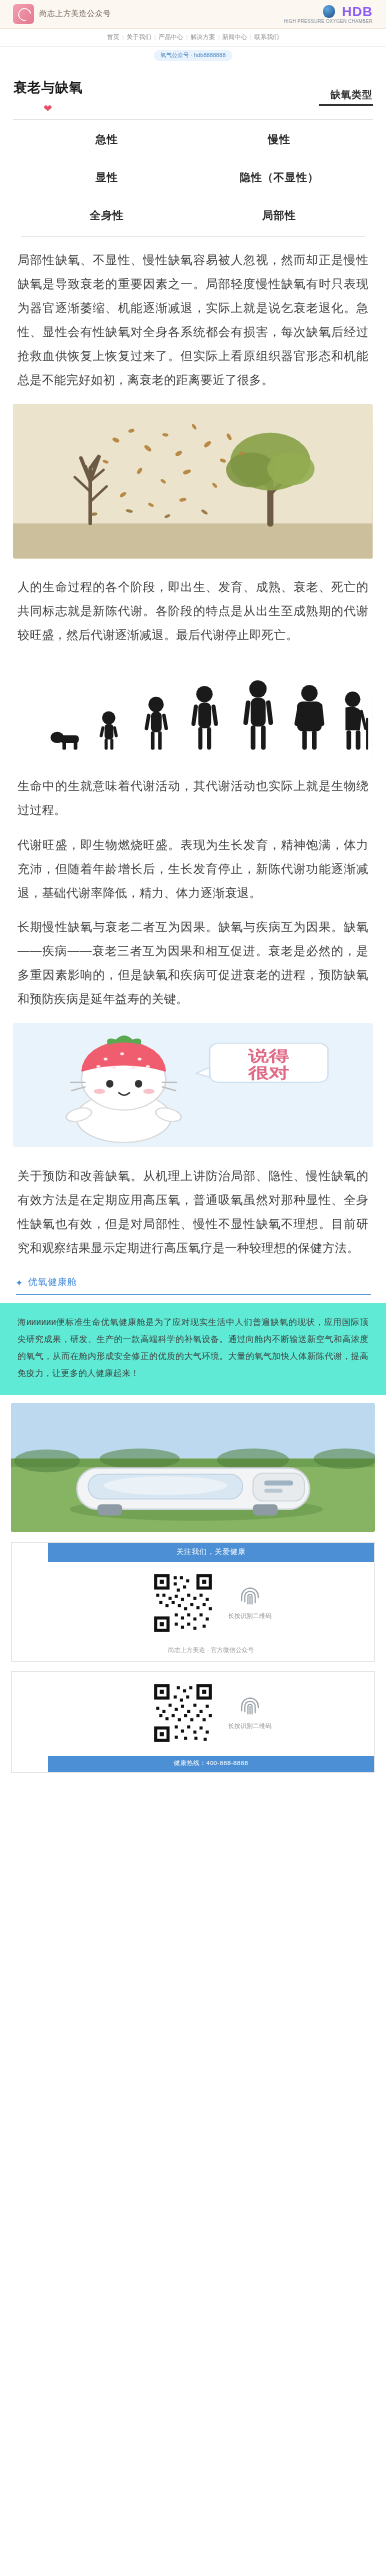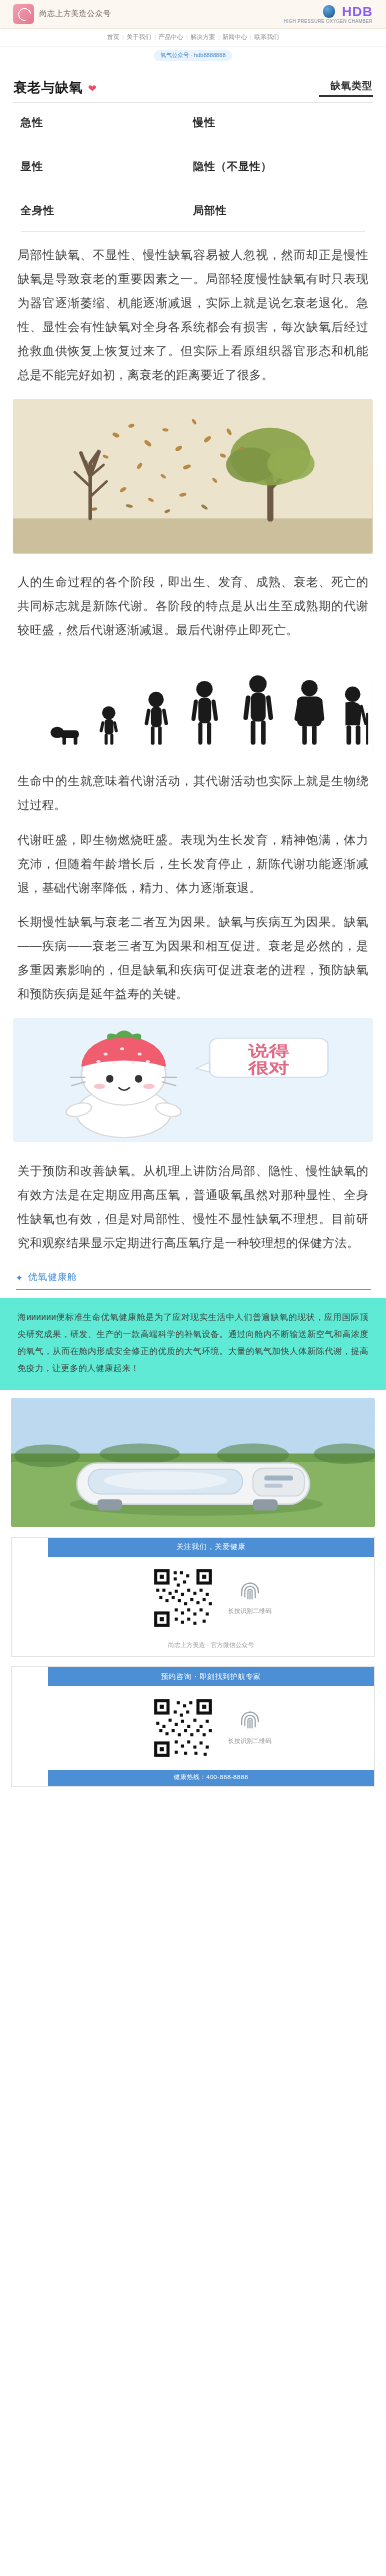--- a/index.html
+++ b/index.html
@@ -67,34 +67,35 @@
     padding:1.5px 6.2px; border-radius:5.2px; white-space:nowrap;
   }
 
   
   .titlerow {
     display:flex; align-items:center; justify-content:space-between;
     padding:13.4px 13.4px 5.2px;
   }
   .title-main {
     font-size:13.4px; color:#1a1a1a; font-weight:bold; display:flex;
-    align-items:center; gap:5.2px; letter-spacing:0.5px;
+    align-items:center; gap:5.2px; letter-spacing:0.5px;flex-direction:column;
   }
   .heart-icon { color:#e8506a; font-size:10.3px; }
   .title-tag {
     display:flex; flex-direction:column; align-items:flex-end; gap:2.1px;
   }
   .title-tag .tg-text { font-size:10px; color:#333; font-weight:bold; letter-spacing:0.5px;padding-left:44px;}
   .title-tag .tg-bar { width:54px; height:2.1px; background:#333; }
   .hr-thin { height:0.5px; background:#e3e3e3; margin:0 13.4px 0; }
 
   
   .kw-grid {
     display:grid; grid-template-columns:1fr 1fr;
-    padding:13.4px 20.6px 12.4px; row-gap:30px;
+    padding:13.4px 20.6px 12.4px; row-gap:24px;
+    text-align:center;
   }
   .kw-cell { font-size:10.8px; color:#2b2b2b; font-weight:bold; letter-spacing:0.5px; }
   .kw-sep { height:0.5px; background:#e8e8e8; margin:0 20.6px; }
 
   
   p.body {
     font-size:12px; line-height:2.0; color:#3d3d3d;
     margin:0; padding:11.3px 17.5px 3.1px; text-align:justify;
     letter-spacing:0.2px;
   }
@@ -468,21 +469,20 @@
             <path d="M23 22v14"></path>
           </g>
         </svg>
         <span>长按识别二维码</span>
       </div>
     </div>
     <div class="qr-caption">尚志上方美造 · 官方微信公众号</div>
   </div>
 
   <div class="qr-card">
-    <div class="qr-head alt">预约咨询 · 即刻找到护航专家</div>
     <div class="qr-body">
       <div class="qr-code">
         <svg viewBox="0 0 124 124" style="width:100%;height:100%" aria-hidden="true">
           <rect width="124" height="124" fill="#fff"></rect>
           <g fill="#111">
             <rect x="6" y="6" width="30" height="30"></rect>
               <rect x="88" y="6" width="30" height="30"></rect>
               <rect x="6" y="88" width="30" height="30"></rect>
           </g>
           <g fill="#fff">

